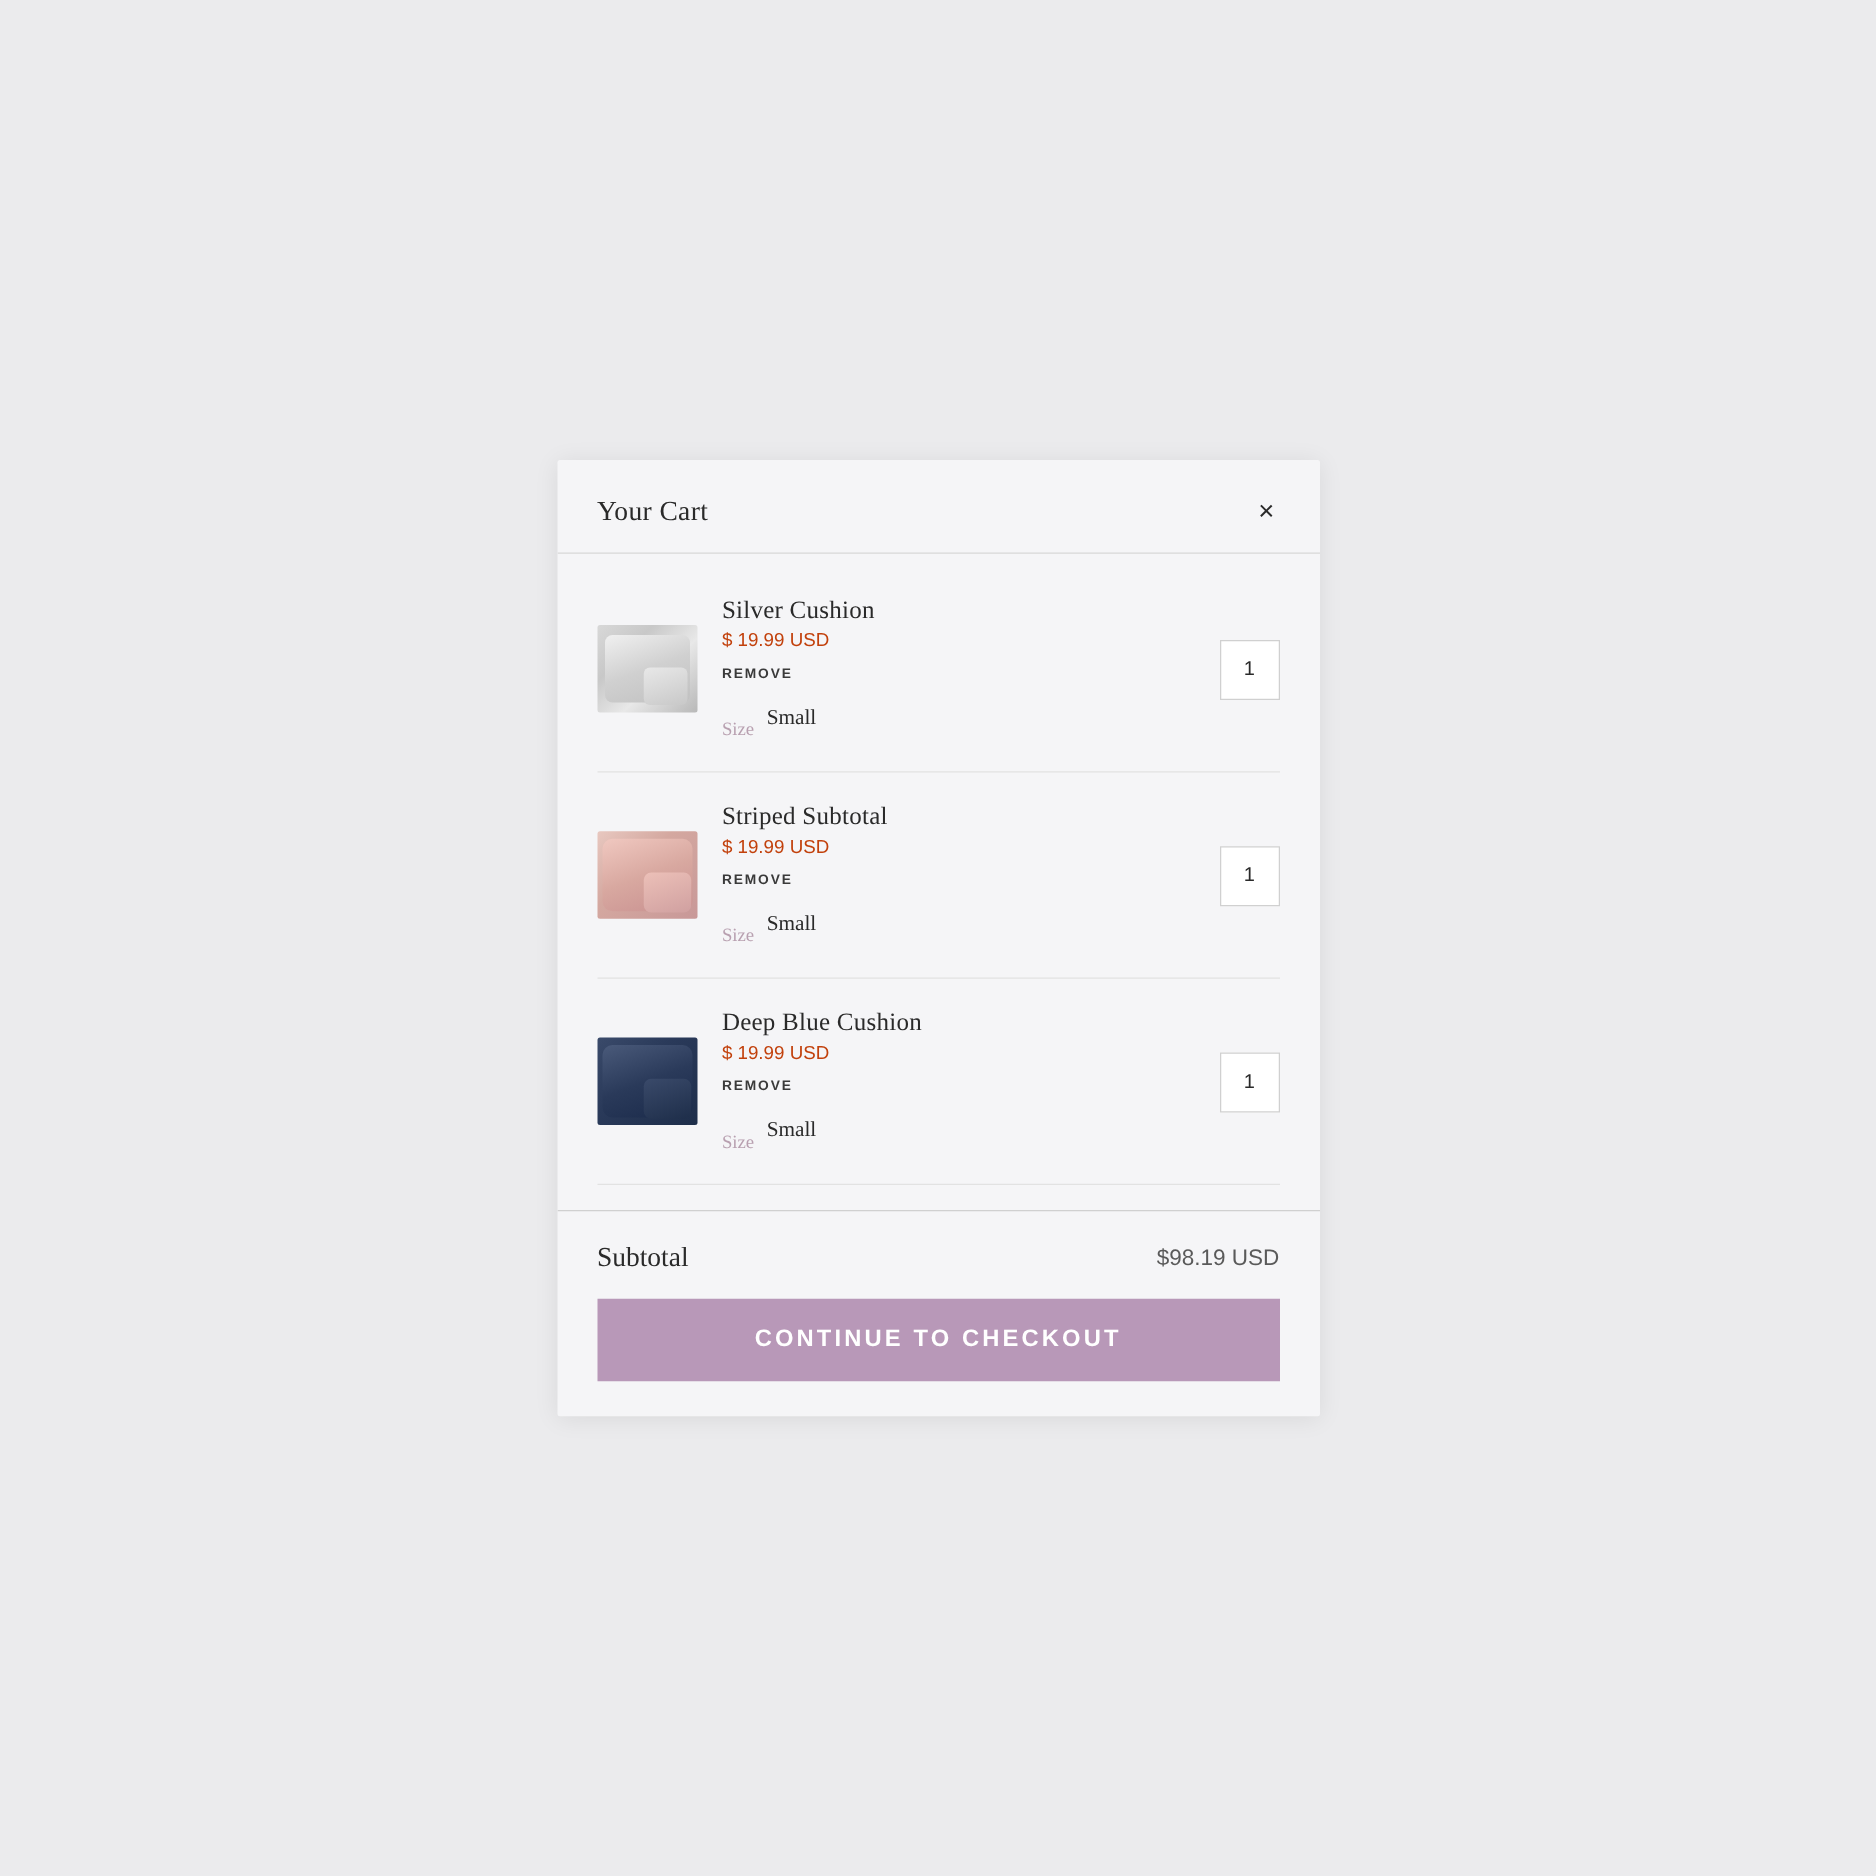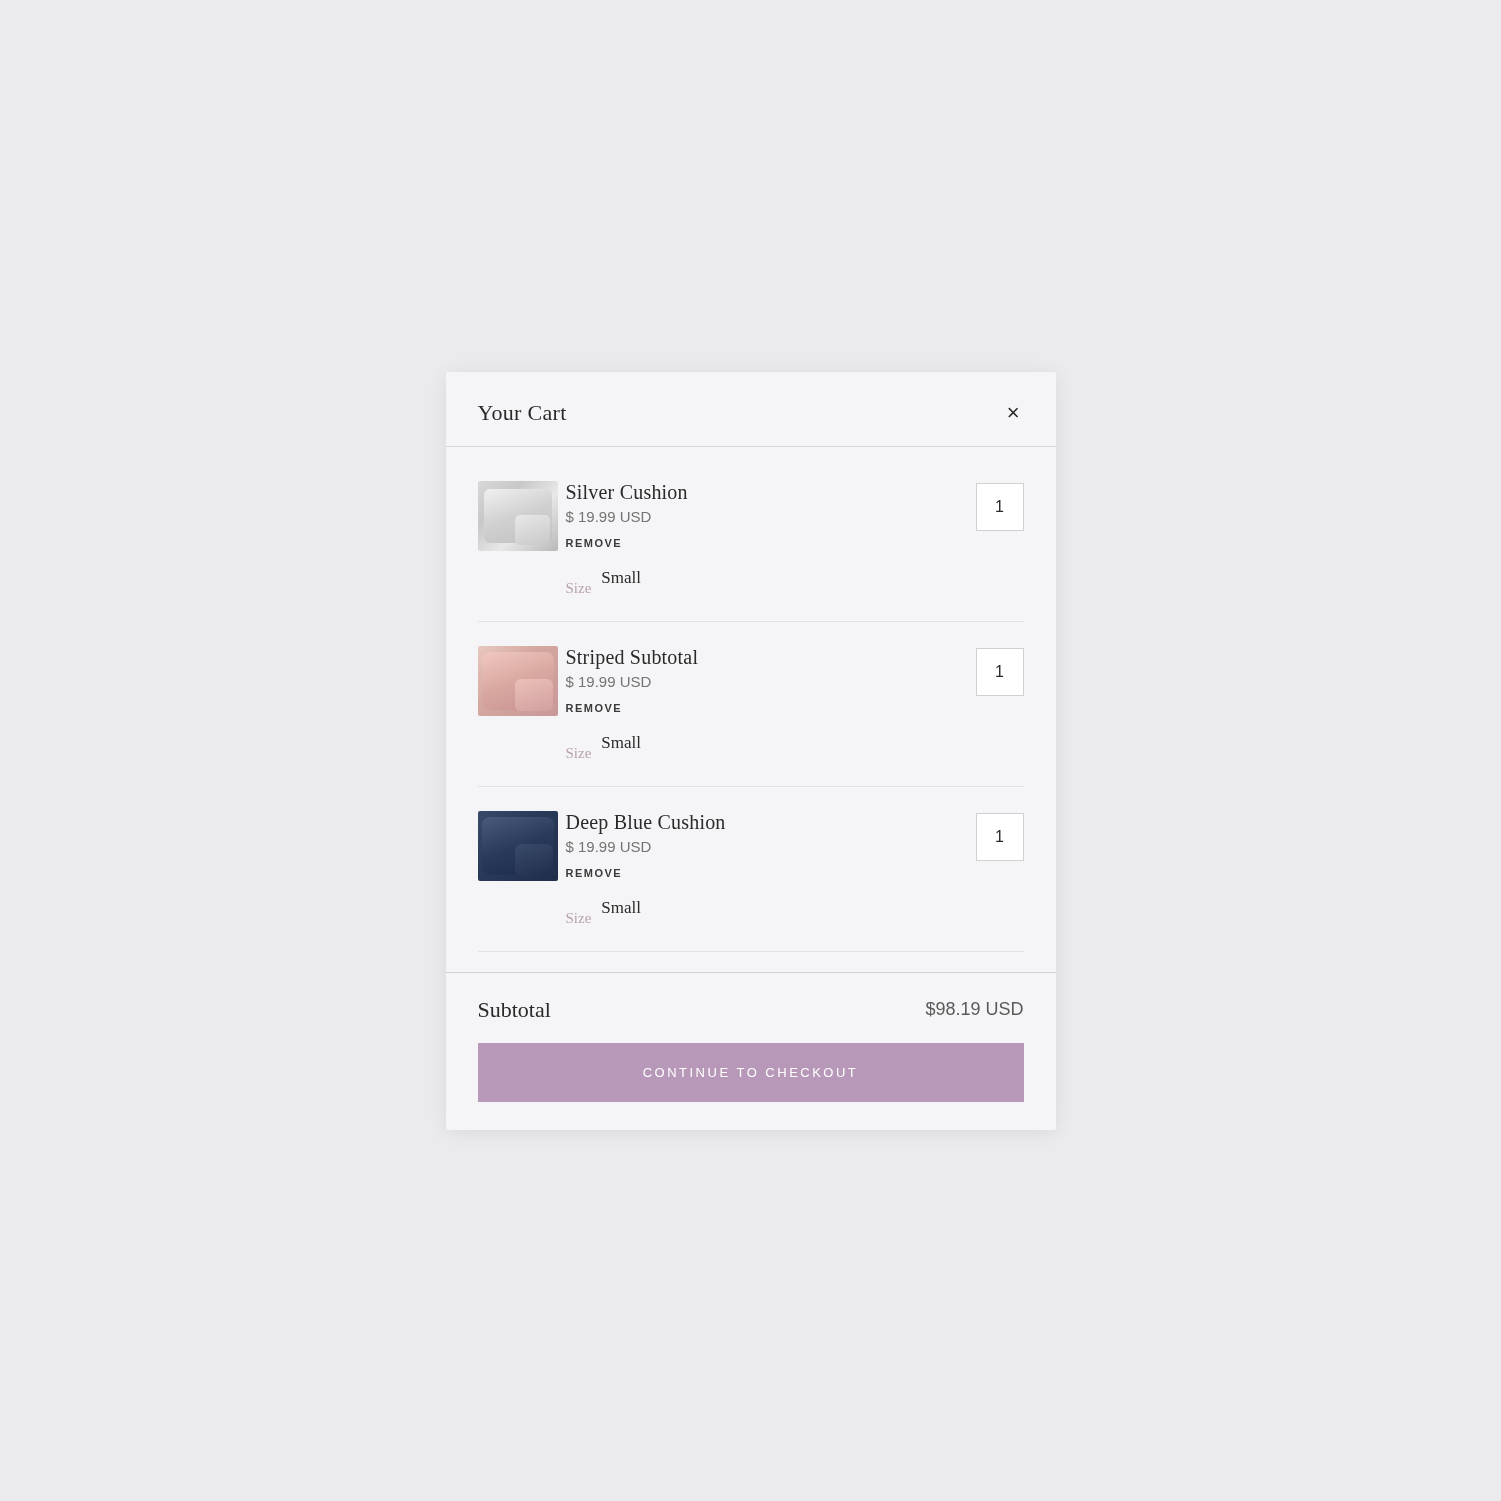--- a/index.html
+++ b/index.html
@@ -45,24 +45,24 @@
       line-height: 1;
       padding: 2px 4px;
     }
 
     .cart-items {
       padding: 10px 32px;
     }
 
     .cart-item {
       display: flex;
-      align-items: flex-start;
+      align-items: center;
       padding: 24px 0;
       border-bottom: 1px solid #e2e2e2;
-      gap: 8px;
+      gap: 20px;
     }
 
     .item-image {
       width: 80px;
       height: 70px;
       flex-shrink: 0;
       border-radius: 2px;
       overflow: hidden;
     }
 
@@ -136,21 +136,21 @@
     .item-name {
       font-size: 20px;
       font-weight: 400;
       color: #2a2a2a;
       margin-bottom: 4px;
       letter-spacing: 0.2px;
     }
 
     .item-price {
       font-size: 15px;
-      color: #737373;
+      color: #c2410c;
       margin-bottom: 8px;
       font-family: Arial, sans-serif;
     }
 
     .item-remove {
       font-size: 11px;
       font-weight: 700;
       letter-spacing: 1.5px;
       color: #3a3a3a;
       text-transform: uppercase;
@@ -222,26 +222,26 @@
       color: #5a5a5a;
       font-family: Arial, sans-serif;
     }
 
     .checkout-btn {
       width: 100%;
       background: #b898b8;
       color: #ffffff;
       border: none;
       padding: 22px 0;
-      font-size: 13px;
+      font-size: 19px;
       letter-spacing: 2.5px;
       text-transform: uppercase;
       cursor: pointer;
       font-family: Arial, sans-serif;
-      font-weight: 400;
+      font-weight: 700;
     }
   </style>
 </head>
 <body>
 
 <div class="cart-panel">
 
   <div class="cart-header">
     <span class="cart-title">Your Cart</span>
     <button class="close-btn">×</button>

